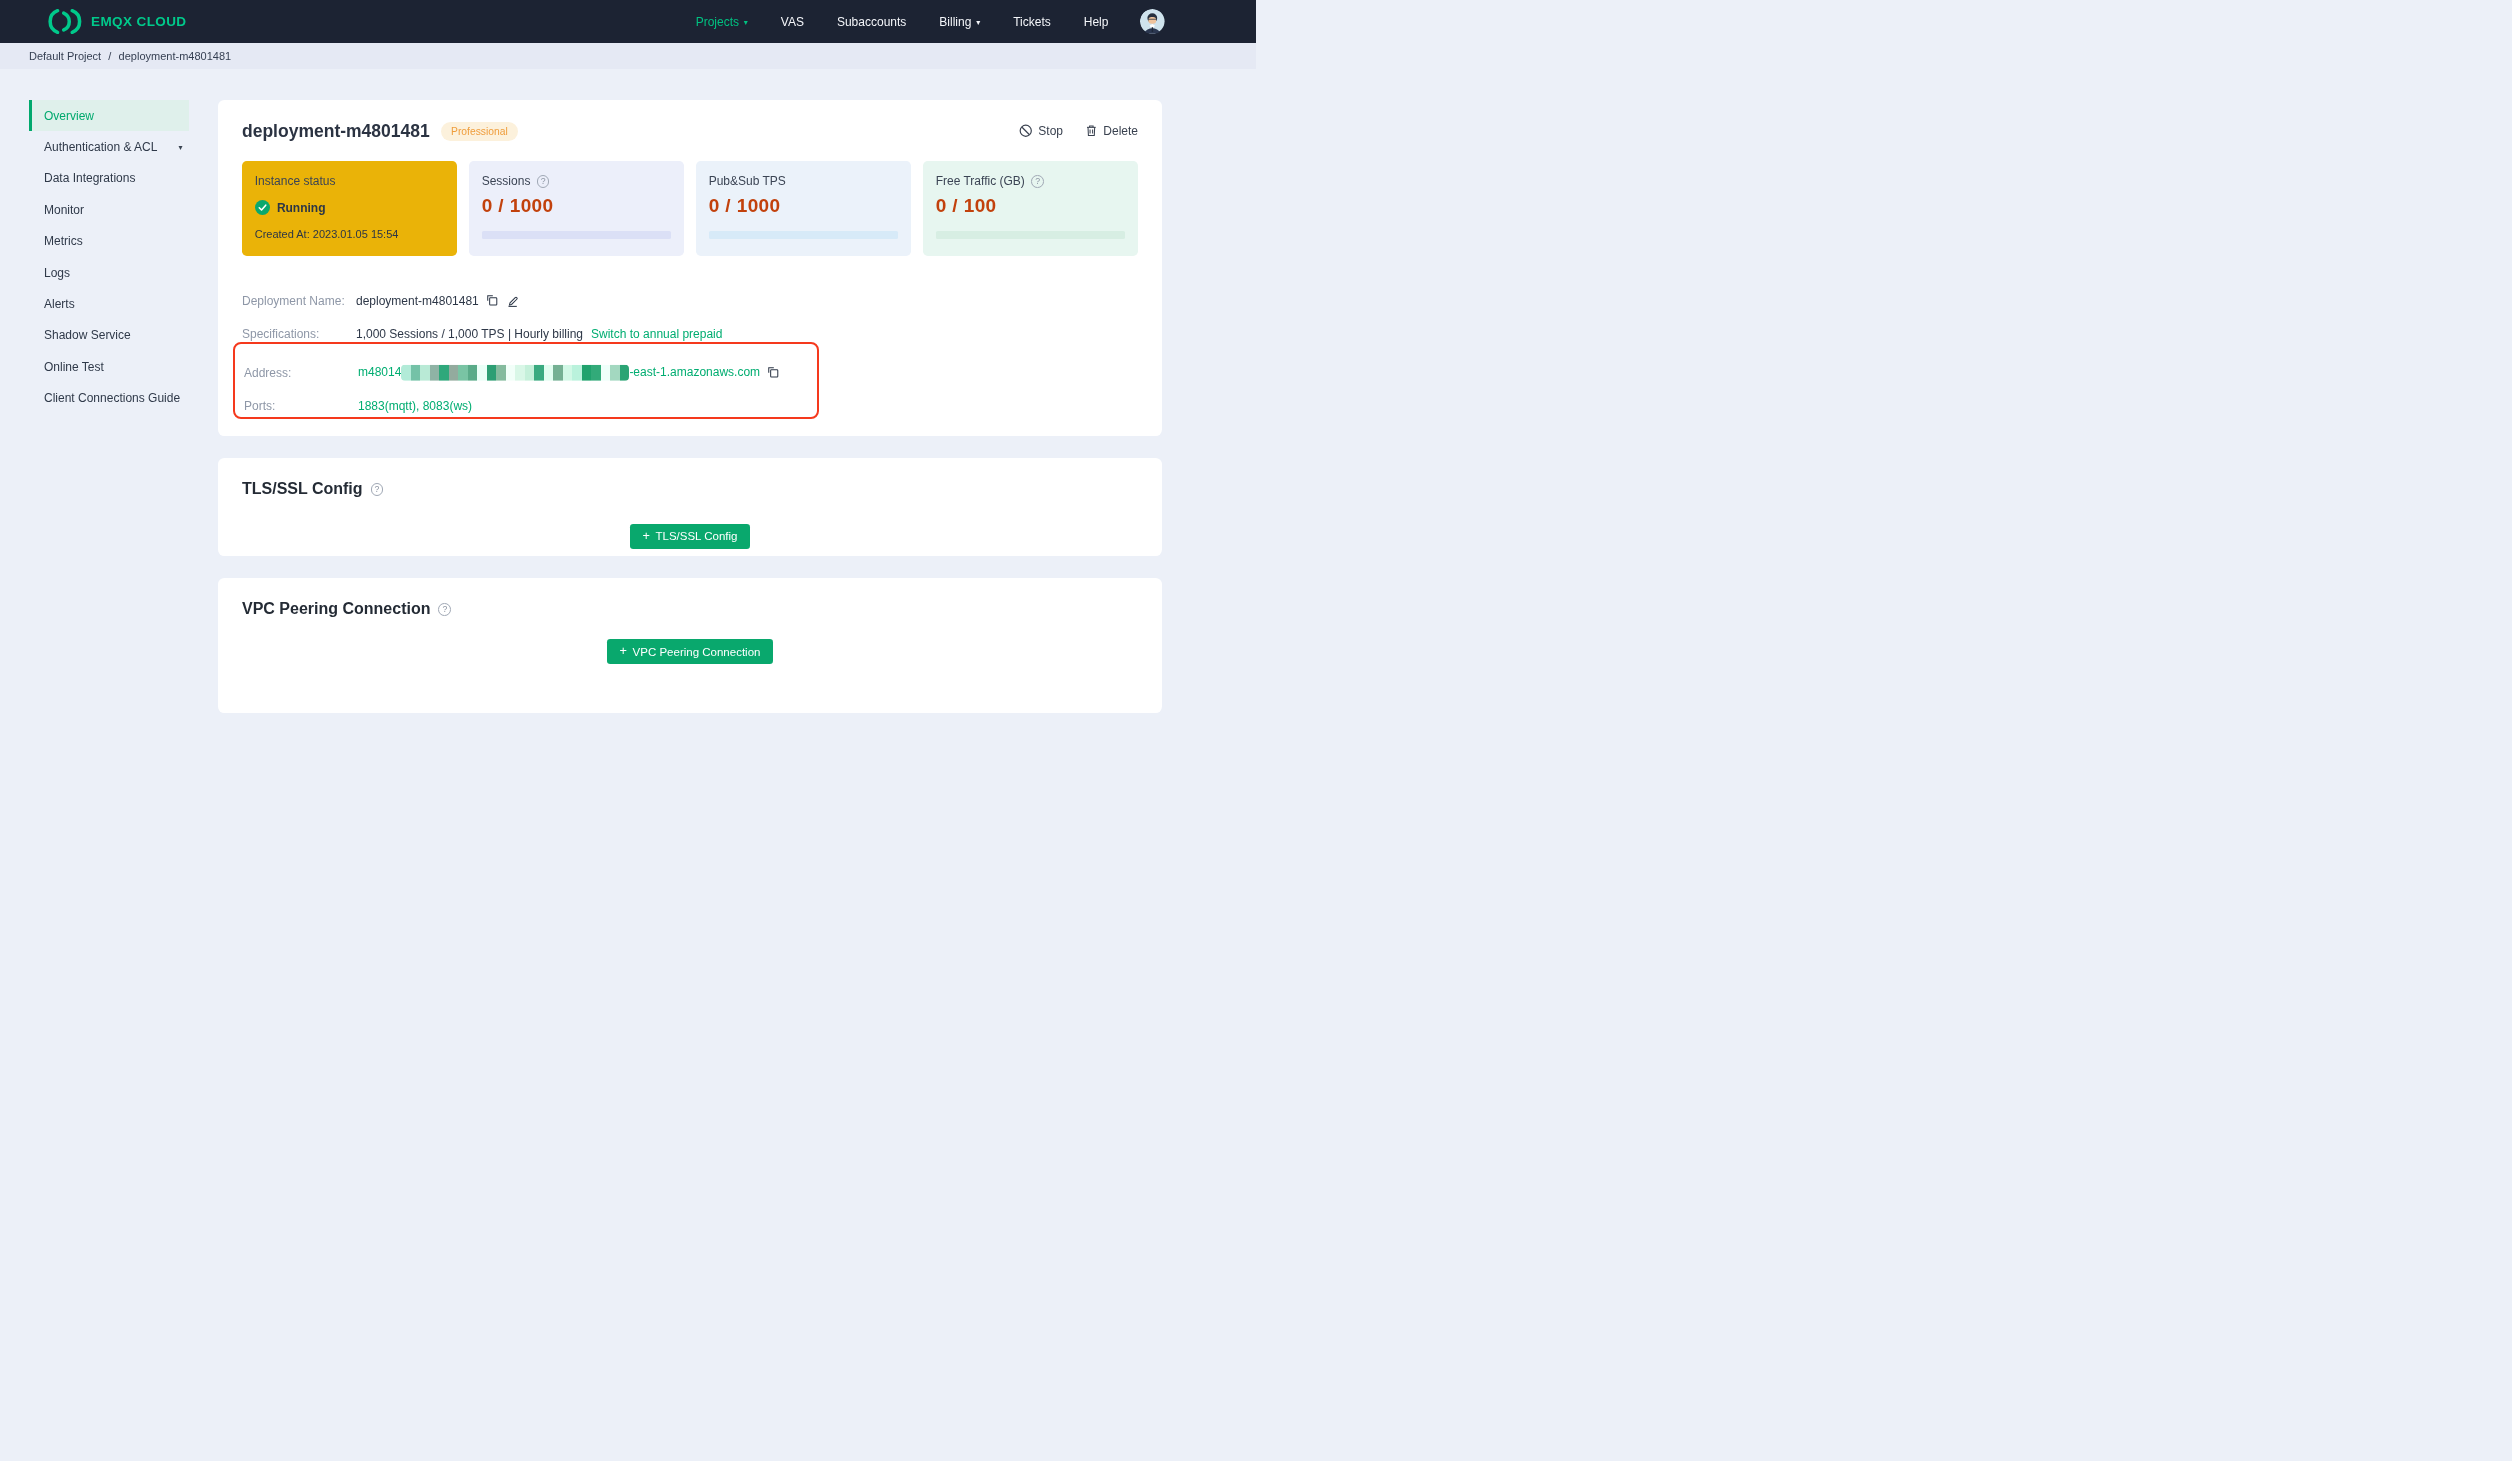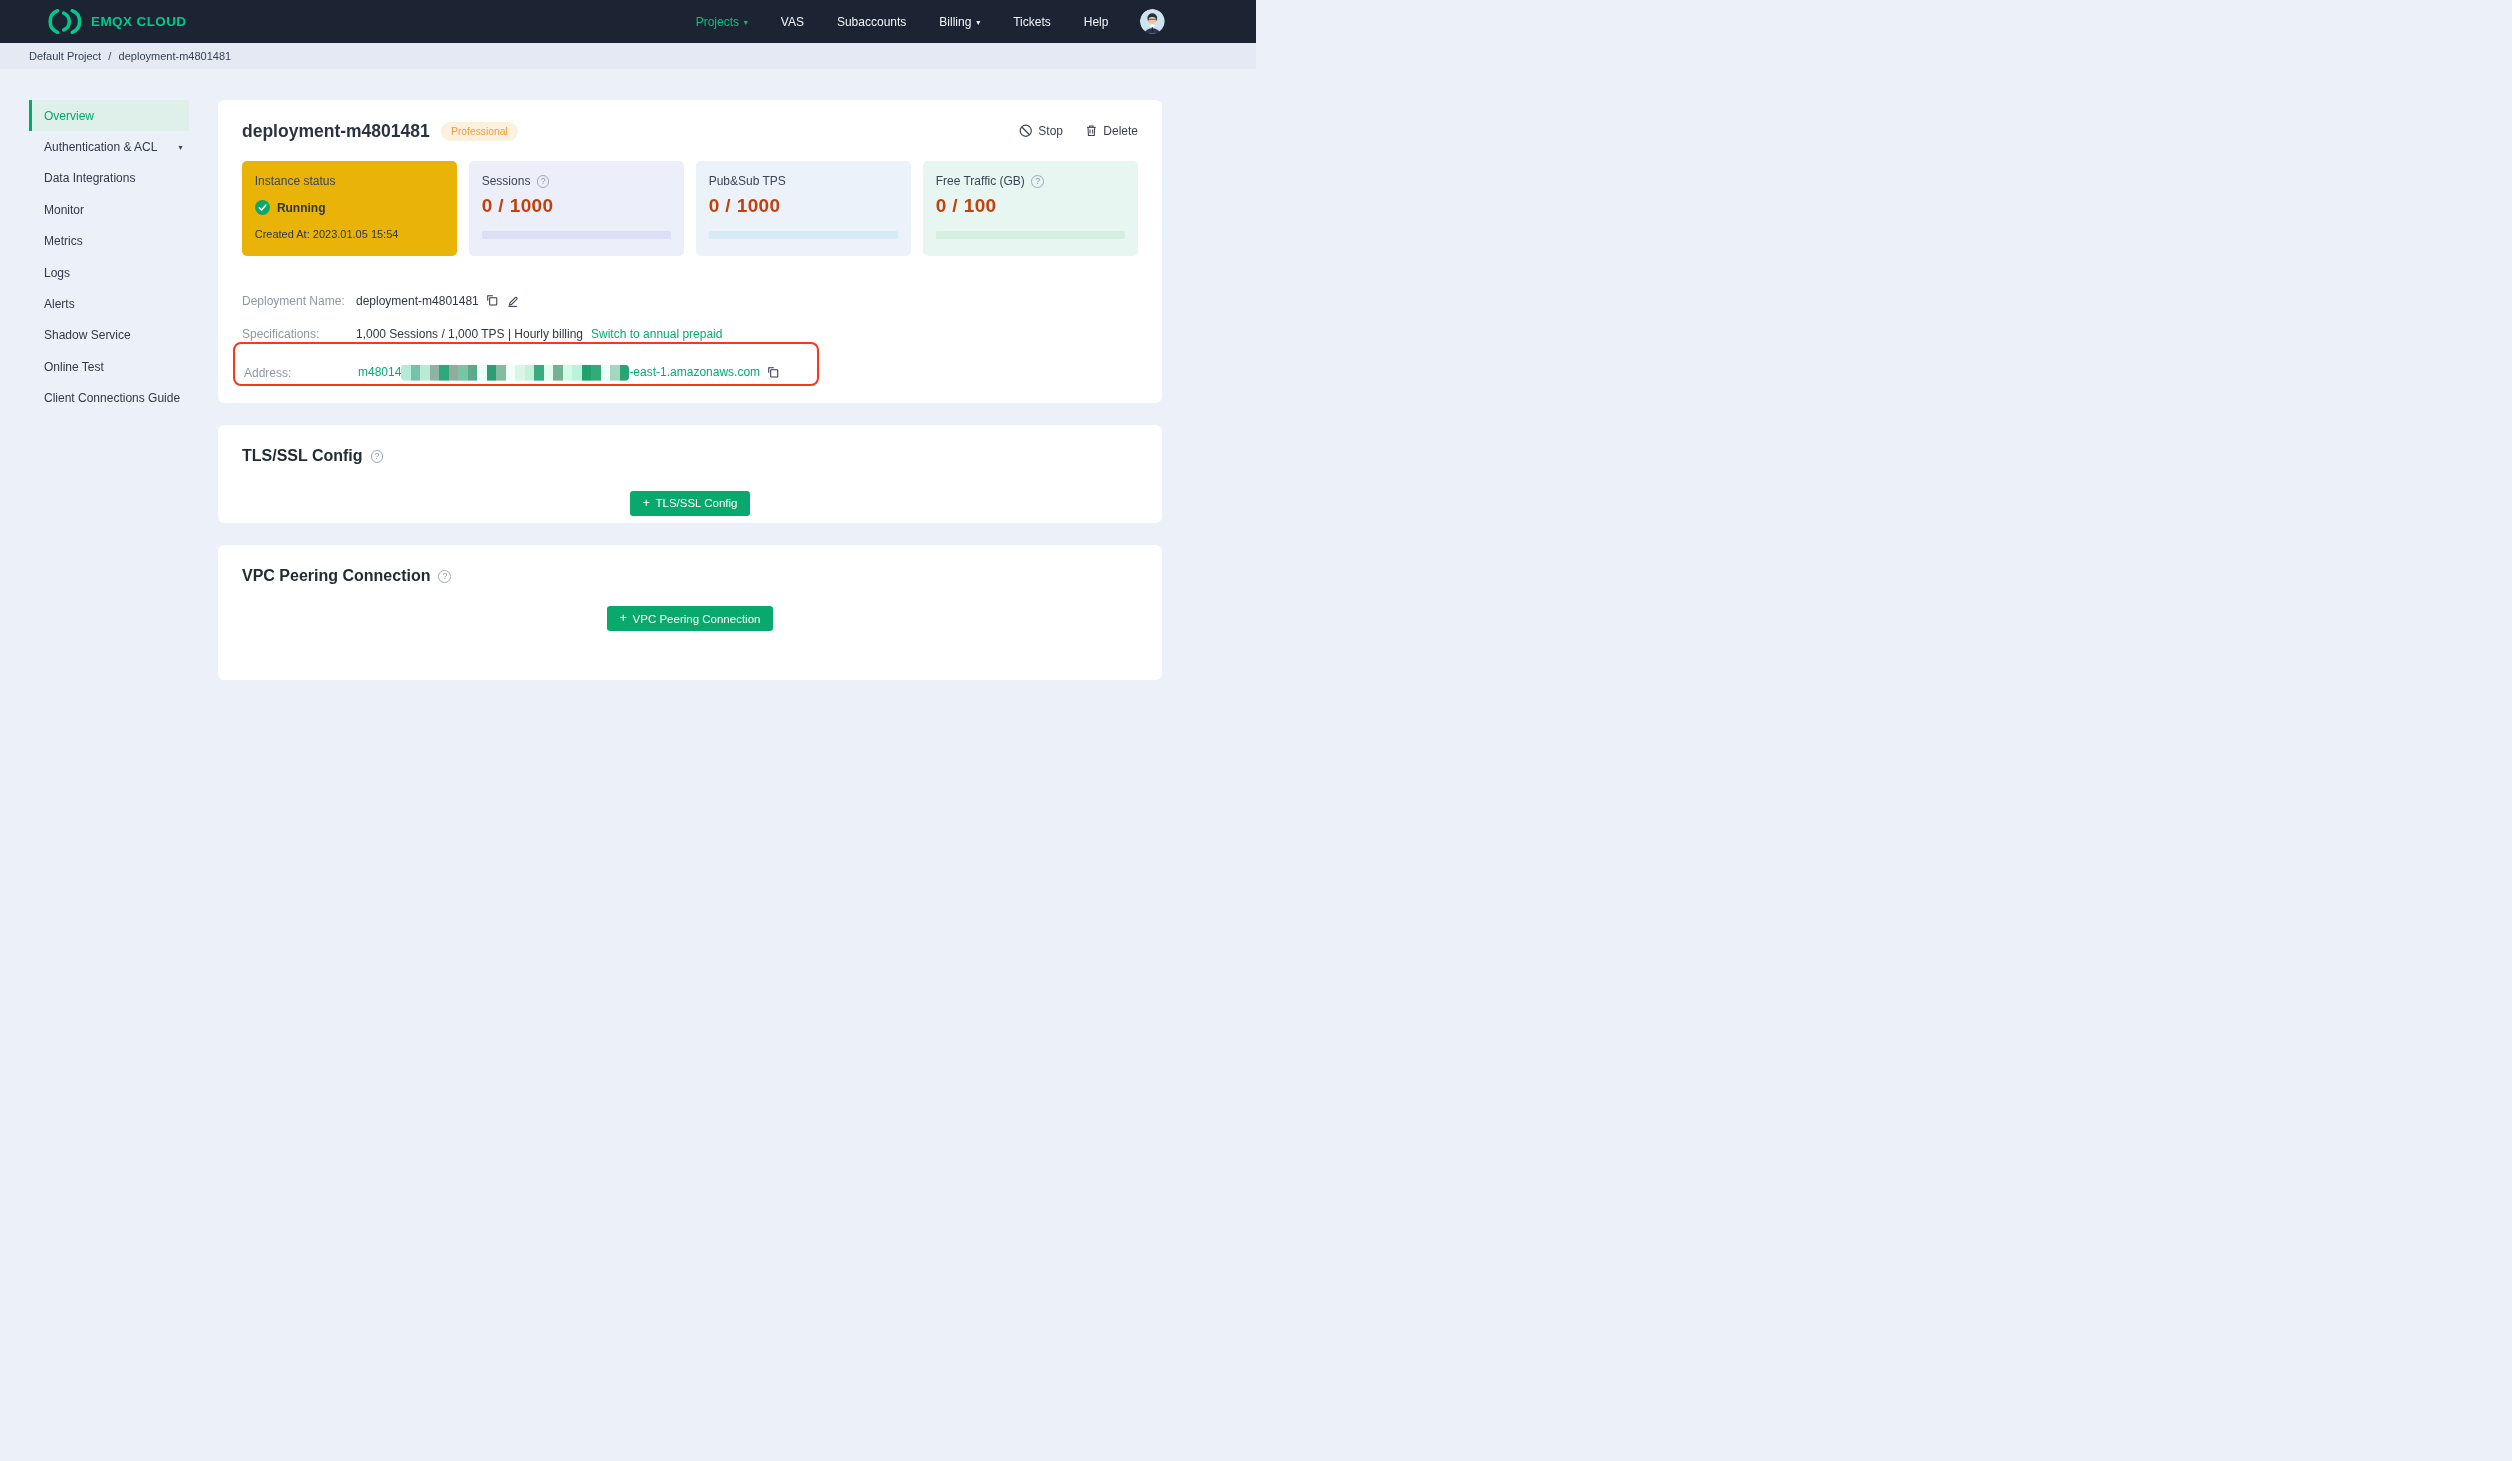--- a/index.html
+++ b/index.html
@@ -357,20 +357,24 @@
                 </span>
               <span>-east-1.amazonaws.com</span>
               <button class="icon-btn ml8">
                 <svg width="12.7" height="12.7" viewBox="0 0 16 16" fill="none" stroke="#2d3747" stroke-width="1.3">
                   <rect x="4.6" y="4.6" width="9" height="9.4" rx="1"></rect>
                   <path d="M2.2 8.6 V2.2 h6.4"></path>
                 </svg>
               </button>
             </div>
           </div>
+          <div class="drow">
+            <div class="dlabel">Ports:</div>
+            <div class="dvalue green">1883(mqtt), 8083(ws)</div>
+          </div>
         </div>
       </div>
     </section>
 
     <section class="card section-card tls-card">
       <div class="section-title-row">
         <h2 class="section-title">TLS/SSL Config</h2>
         <span class="qicon">?</span>
       </div>
       <button class="green-btn">

